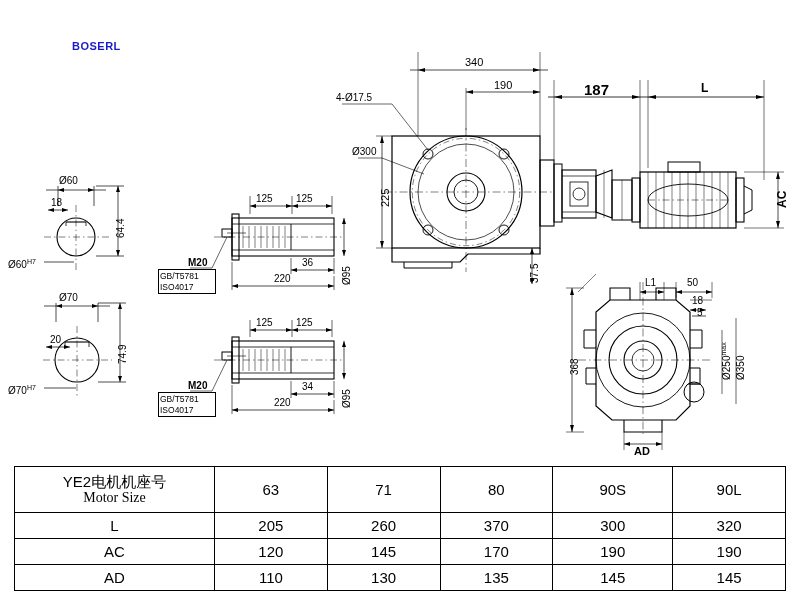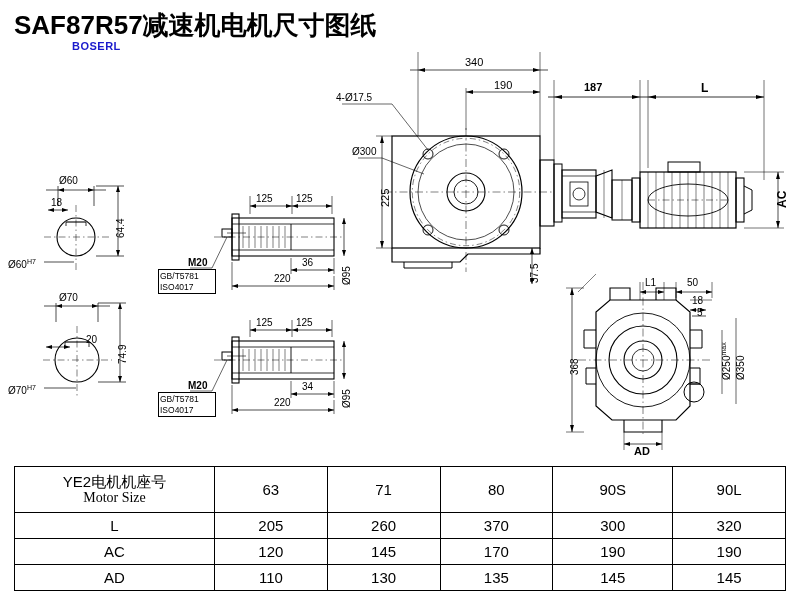--- a/index.html
+++ b/index.html
@@ -76,21 +76,20 @@
   }
   #spec-table tr.head td { height: 46px; }
   .cn-line { display:block; font-size: 15px; line-height: 1.15; }
   .en-line { display:block; font-size: 14px; line-height: 1.15; font-family: "Liberation Serif", serif; }
 </style>
 </head>
 <body>
 
 <div id="page">
 
-  <div id="title">SAF87R57减速机电机尺寸图纸</div>
   <div id="logo">BOSERL</div>
 
   <svg class="draw" width="800" height="466" viewBox="0 0 800 466">
     <g fill="none" stroke="#000" stroke-width="1" stroke-linecap="butt">
 
       <line x1="58" y1="186" x2="58" y2="206" stroke-width="0.7"></line>
       <line x1="94" y1="186" x2="94" y2="206" stroke-width="0.7"></line>
       <line x1="46" y1="190" x2="106" y2="190" stroke-width="0.7"></line>
       <polygon points="58,190 64,188 64,192" fill="#000" stroke="none"></polygon>
       <polygon points="94,190 88,188 88,192" fill="#000" stroke="none"></polygon>
@@ -399,21 +398,21 @@
 
   <div class="lbl" style="left:59px; top:176px;">Ø60</div>
   <div class="lbl vert" style="left:116px; top:238px;">64.4</div>
   <div class="lbl" style="left:51px; top:198px;">18</div>
   <div class="lbl" style="left:8px; top:258px;">
     <span>Ø60</span><span class="sup">H7</span>
   </div>
 
   <div class="lbl" style="left:59px; top:293px;">Ø70</div>
   <div class="lbl vert" style="left:118px; top:364px;">74.9</div>
-  <div class="lbl" style="left:50px; top:335px;margin-left:36px;">20</div>
+  <div class="lbl" style="left:50px; top:335px;">20</div>
   <div class="lbl" style="left:8px; top:384px;">
     <span>Ø70</span><span class="sup">H7</span>
   </div>
 
   <div class="lbl" style="left:256px; top:194px;">125</div>
   <div class="lbl" style="left:296px; top:194px;">125</div>
   <div class="lbl" style="left:302px; top:258px;">36</div>
   <div class="lbl" style="left:274px; top:274px;">220</div>
   <div class="lbl vert" style="left:342px; top:285px;">Ø95</div>
   <div class="lbl b" style="left:188px; top:258px;">M20</div>
@@ -426,21 +425,21 @@
   <div class="lbl" style="left:302px; top:382px;text-align:center;">34</div>
   <div class="lbl" style="left:274px; top:398px;">220</div>
   <div class="lbl vert" style="left:342px; top:408px;">Ø95</div>
   <div class="lbl b" style="left:188px; top:381px;">M20</div>
   <div class="lbl small" style="left:160px; top:395px;">GB/T5781</div>
   <div class="lbl small" style="left:160px; top:406px;">ISO4017</div>
   <div style="position:absolute;left:158px;top:392px;width:58px;height:25px;border:1px solid #000;"></div>
 
   <div class="lbl" style="left:465px; top:57px; font-size:11px;">340</div>
   <div class="lbl" style="left:494px; top:80px; font-size:11px;">190</div>
-  <div class="lbl b" style="left:584px; top:82px; font-size:11px;text-align:center;">187</div>
+  <div class="lbl b" style="left:584px; top:82px; font-size:15px;text-align:center;">187</div>
   <div class="lbl b" style="left:701px; top:82px; font-size:12px;">L</div>
   <div class="lbl" style="left:336px; top:93px;">4-Ø17.5</div>
   <div class="lbl" style="left:352px; top:147px;">Ø300</div>
   <div class="lbl vert" style="left:380px; top:207px; font-size:11px;">225</div>
   <div class="lbl vert" style="left:530px; top:283px;">37.5</div>
   <div class="lbl b vert" style="left:776px; top:208px; font-size:12px;">AC</div>
 
   <div class="lbl" style="left:645px; top:278px;text-align:right;">L1</div>
   <div class="lbl" style="left:687px; top:278px;">50</div>
   <div class="lbl" style="left:692px; top:296px;">18</div>

